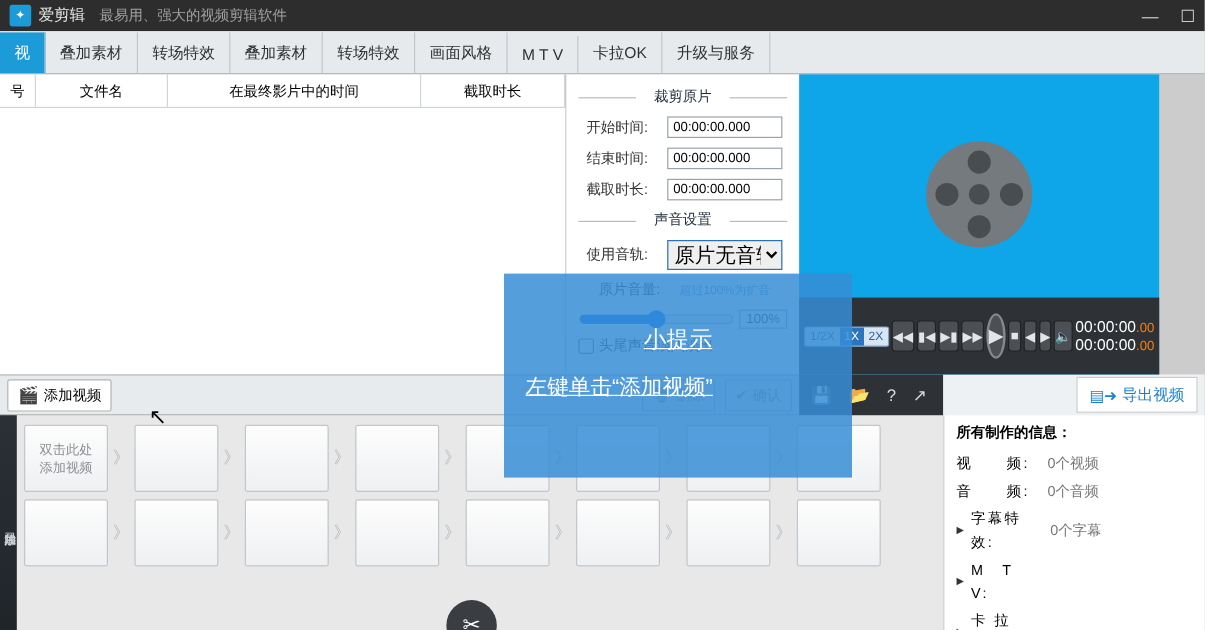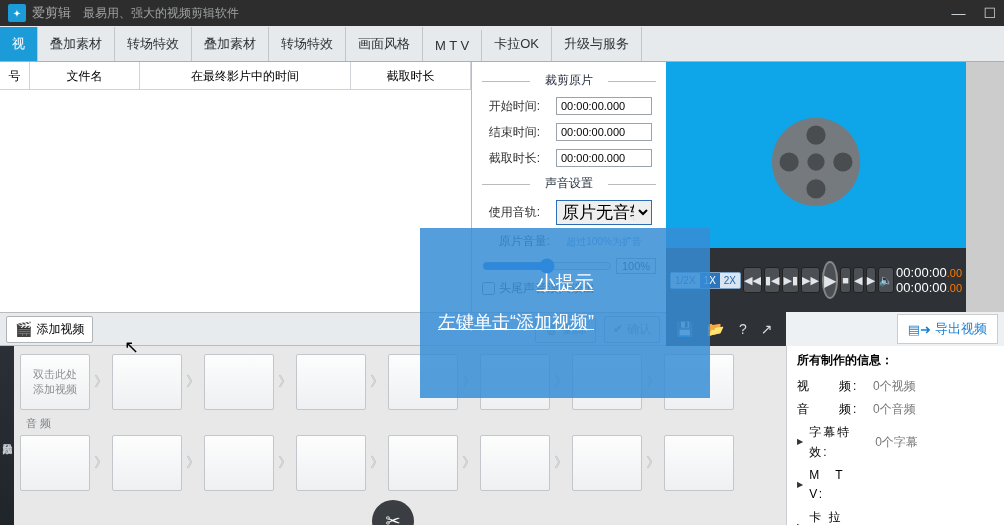--- a/index.html
+++ b/index.html
@@ -1,19 +1,19 @@
 <!DOCTYPE html>
 <html><head>
 <meta charset="utf-8">
 <style>
 * { margin: 0; padding: 0; box-sizing: border-box; font-family: "Microsoft YaHei", Arial, sans-serif; }
 body { width: 1004px; height: 525px; background: #cccccc; overflow: hidden; position: relative; }
 .titlebar { height: 26px; background: #2d2d2d; color: #9ea0a2; display: flex; align-items: center; padding: 0 8px; font-size: 12px; }
 .titlebar .app-icon { width: 18px; height: 18px; background: #1b9cd8; border-radius: 2px; margin-right: 6px; display: flex; align-items: center; justify-content: center; color: #fff; font-size: 10px; }
-.titlebar .app-name { color: #a3a3a3; font-size: 13px; margin-right: 12px; }
+.titlebar .app-name { color: #e5e5e5; font-size: 13px; margin-right: 12px; }
 .titlebar .controls { margin-left: auto; display: flex; gap: 18px; color: #c8d0d5; font-size: 14px; }
 
 .tabs { height: 36px; background: #e7eaed; display: flex; align-items: flex-end; border-bottom: 1px solid #aab0b6; }
 .tab { padding: 8px 12px; font-size: 13px; color: #2f3235; border-right: 1px solid #c2c6ca; cursor: pointer; }
 .tab.active { background: #1b9cd8; color: #fff; }
 
 .main { display: flex; height: 250px; }
 .left-panel { width: 472px; background: #fff; border-right: 1px solid #b8bcc0; }
 .table-head { display: flex; height: 28px; border-bottom: 1px solid #d0d4d8; font-size: 12px; }
 .table-head .col { padding: 6px; border-right: 1px solid #d0d4d8; text-align: center; }
@@ -220,21 +220,20 @@
       <div class="clip"></div>
         <span class="arrow-r">》</span>
       <div class="clip"></div>
         <span class="arrow-r">》</span>
       <div class="clip"></div>
         <span class="arrow-r">》</span>
       <div class="clip"></div>
         <span class="arrow-r">》</span>
       <div class="clip"></div>
     </div>
-    <div class="audio-label">音 频</div>
     <div class="clip-row">
       <div class="clip"></div>
         <span class="arrow-r">》</span>
       <div class="clip"></div>
         <span class="arrow-r">》</span>
       <div class="clip"></div>
         <span class="arrow-r">》</span>
       <div class="clip"></div>
         <span class="arrow-r">》</span>
       <div class="clip"></div>

